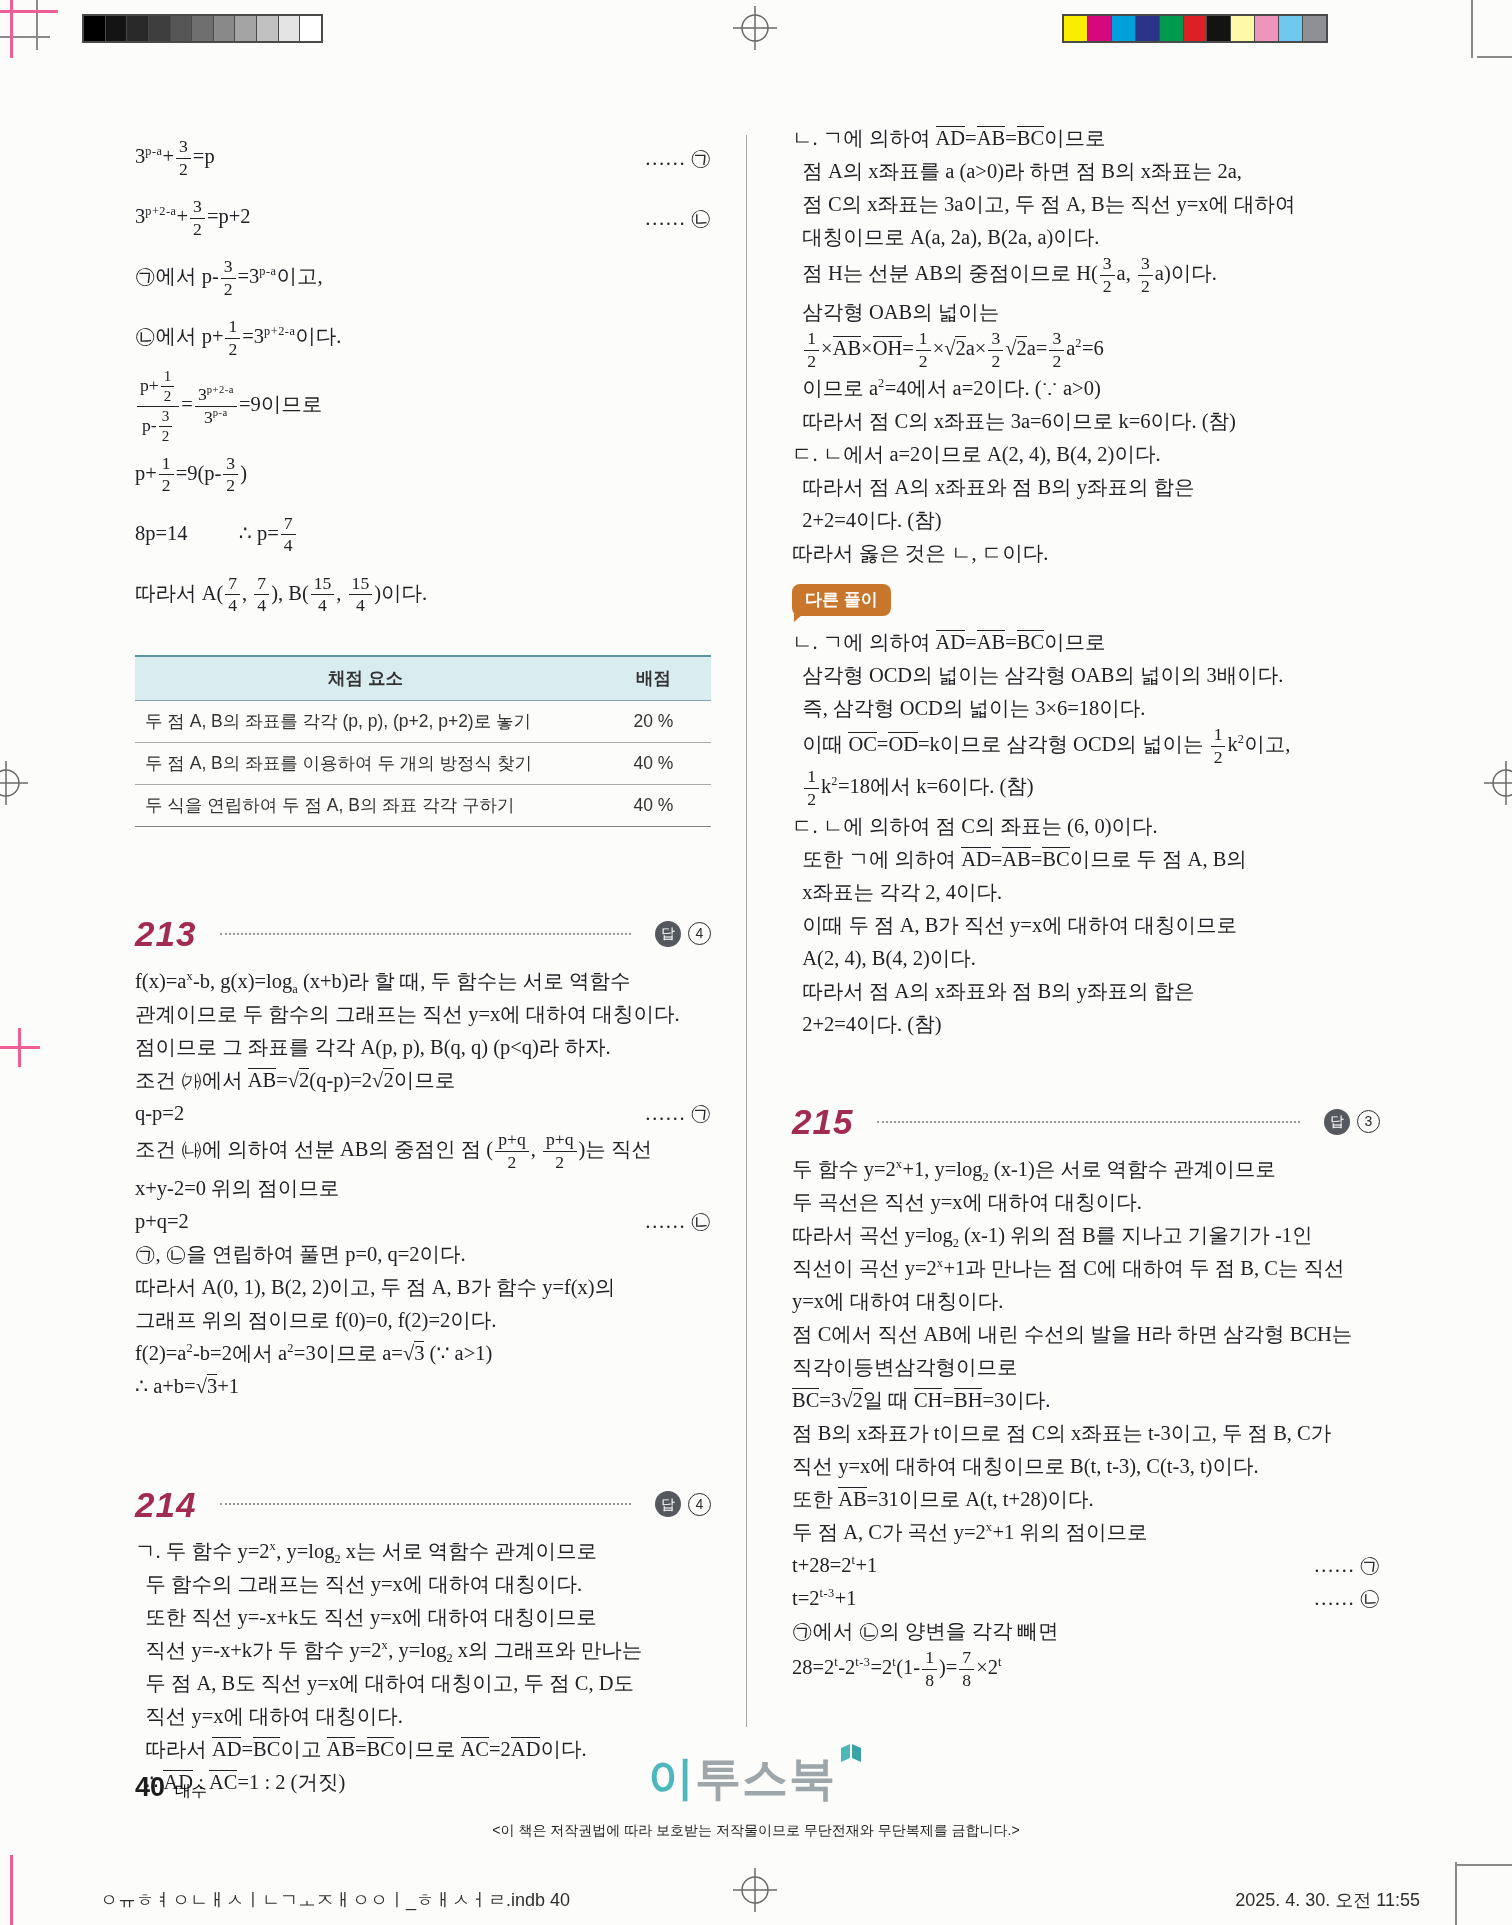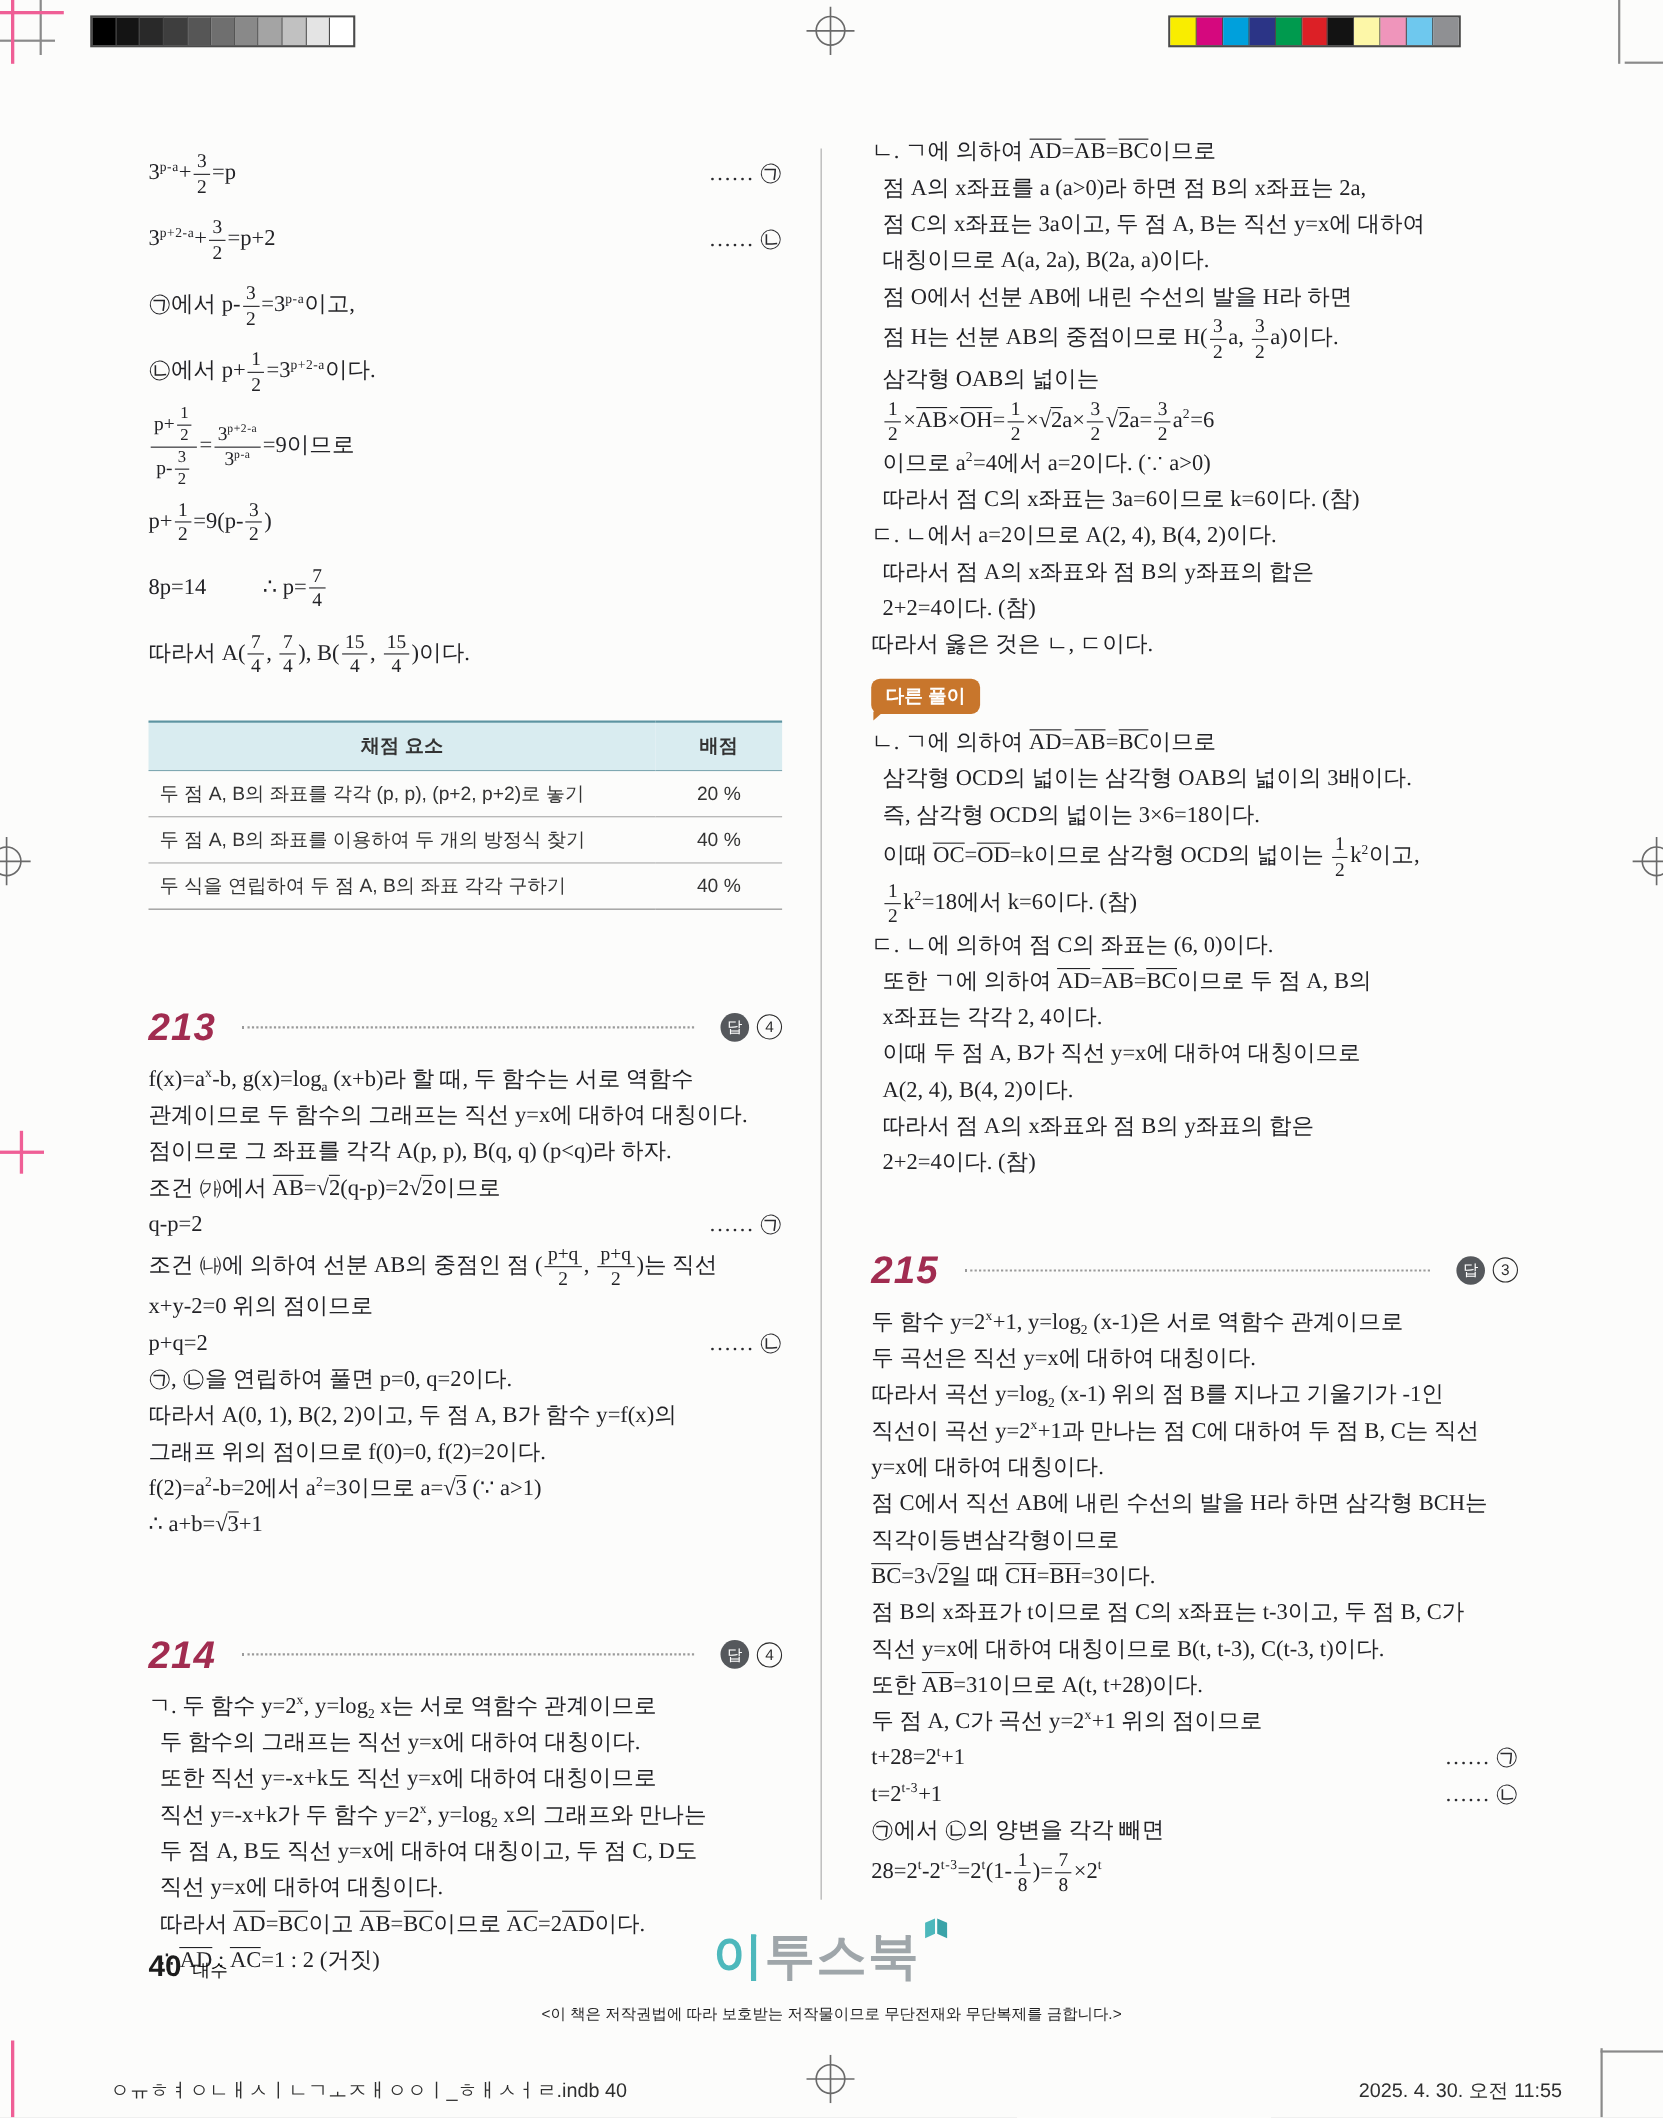--- a/index.html
+++ b/index.html
@@ -297,23 +297,20 @@
         <div class="line">
           <span class="txt">  점 A의 x좌표를 a (a&gt;0)라 하면 점 B의 x좌표는 2a,</span>
         </div>
         <div class="line">
           <span class="txt">  점 C의 x좌표는 3a이고, 두 점 A, B는 직선 y=x에 대하여</span>
         </div>
         <div class="line">
           <span class="txt">  대칭이므로 A(a, 2a), B(2a, a)이다.</span>
         </div>
         <div class="line">
-          <span class="txt">  점 O에서 선분 AB에 내린 수선의 발을 H라 하면</span>
-        </div>
-        <div class="line">
           <span class="txt">  점 H는 선분 AB의 중점이므로 H(<span class="frac"><span class="fn">3</span><span class="fd">2</span></span>a, <span class="frac"><span class="fn">3</span><span class="fd">2</span></span>a)이다.</span>
         </div>
         <div class="line">
           <span class="txt">  삼각형 OAB의 넓이는</span>
         </div>
         <div class="line">
           <span class="txt">  <span class="frac"><span class="fn">1</span><span class="fd">2</span></span>×<span class="ol">AB</span>×<span class="ol">OH</span>=<span class="frac"><span class="fn">1</span><span class="fd">2</span></span>×<span class="rad"><span class="rv">2</span></span>a×<span class="frac"><span class="fn">3</span><span class="fd">2</span></span><span class="rad"><span class="rv">2</span></span>a=<span class="frac"><span class="fn">3</span><span class="fd">2</span></span>a<sup>2</sup>=6</span>
         </div>
         <div class="line">
           <span class="txt">  이므로 a<sup>2</sup>=4에서 a=2이다. (∵ a&gt;0)</span>

